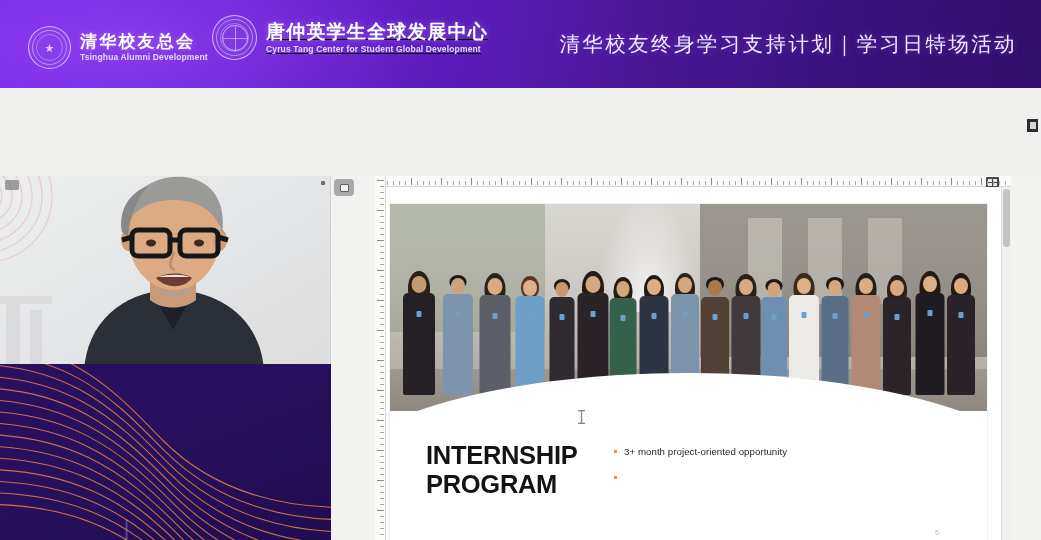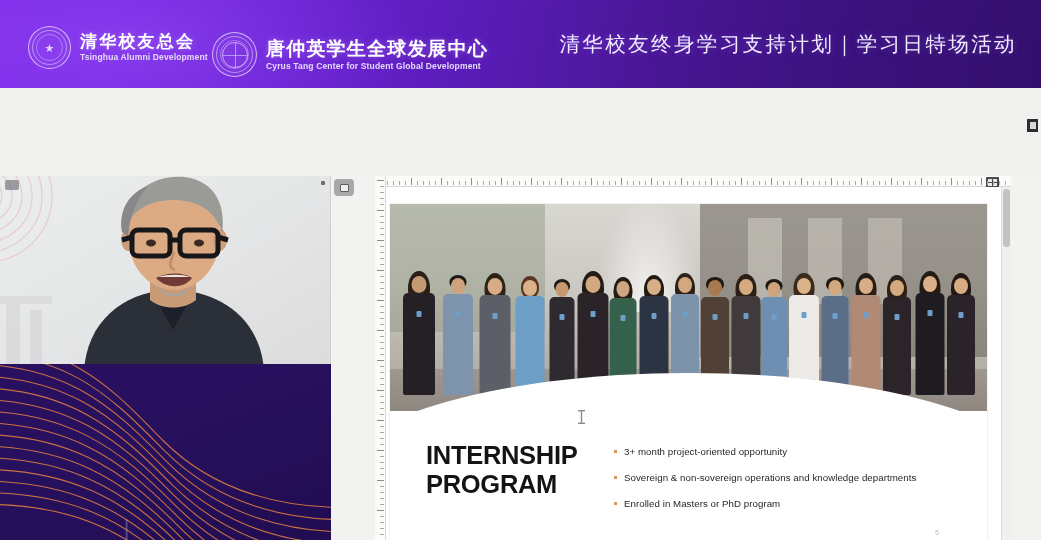--- a/index.html
+++ b/index.html
@@ -29,21 +29,21 @@
     content:""; position:absolute; inset:0;
     background: radial-gradient(ellipse 420px 160px at 12% 50%, rgba(160,90,255,.40), rgba(0,0,0,0) 70%);
     pointer-events:none;
   }
 
   .logo-group {
     position: absolute; display: flex; align-items: center; gap: 9px;
     z-index: 2;
   }
   #logo-tsinghua { left: 28px; top: 26px; }
-  #logo-ctc { left: 212px; top: 32px; }
+  #logo-ctc { left: 212px; top: 15px; text-decoration: underline; }
 
   .seal {
     border-radius: 50%;
     border: 1.3px solid rgba(225,205,255,.85);
     position: relative;
     flex: none;
     background: rgba(255,255,255,.04);
   }
   .seal::before {
     content:""; position:absolute; inset:3px;
@@ -726,25 +726,20 @@
           <div id="slide-title">INTERNSHIP
 PROGRAM</div>
 
           <div id="slide-bullets">
             <div class="bullet-row">
               <span class="sq"></span>
               <span>3+ month project-oriented opportunity</span>
             </div>
             <div class="bullet-row">
               <span class="sq"></span>
-              <span>Sovereign &amp; non-sovereign operations and knowledge departments</span>
-            </div>
-            <div class="bullet-row">
-              <span class="sq"></span>
-              <span>Enrolled in Masters or PhD program</span>
             </div>
           </div>
 
           <div id="slide-number">5</div>
         </div>
       </div>
 
       <div id="scroll-v">
         <div class="thumb"></div>
       </div>

